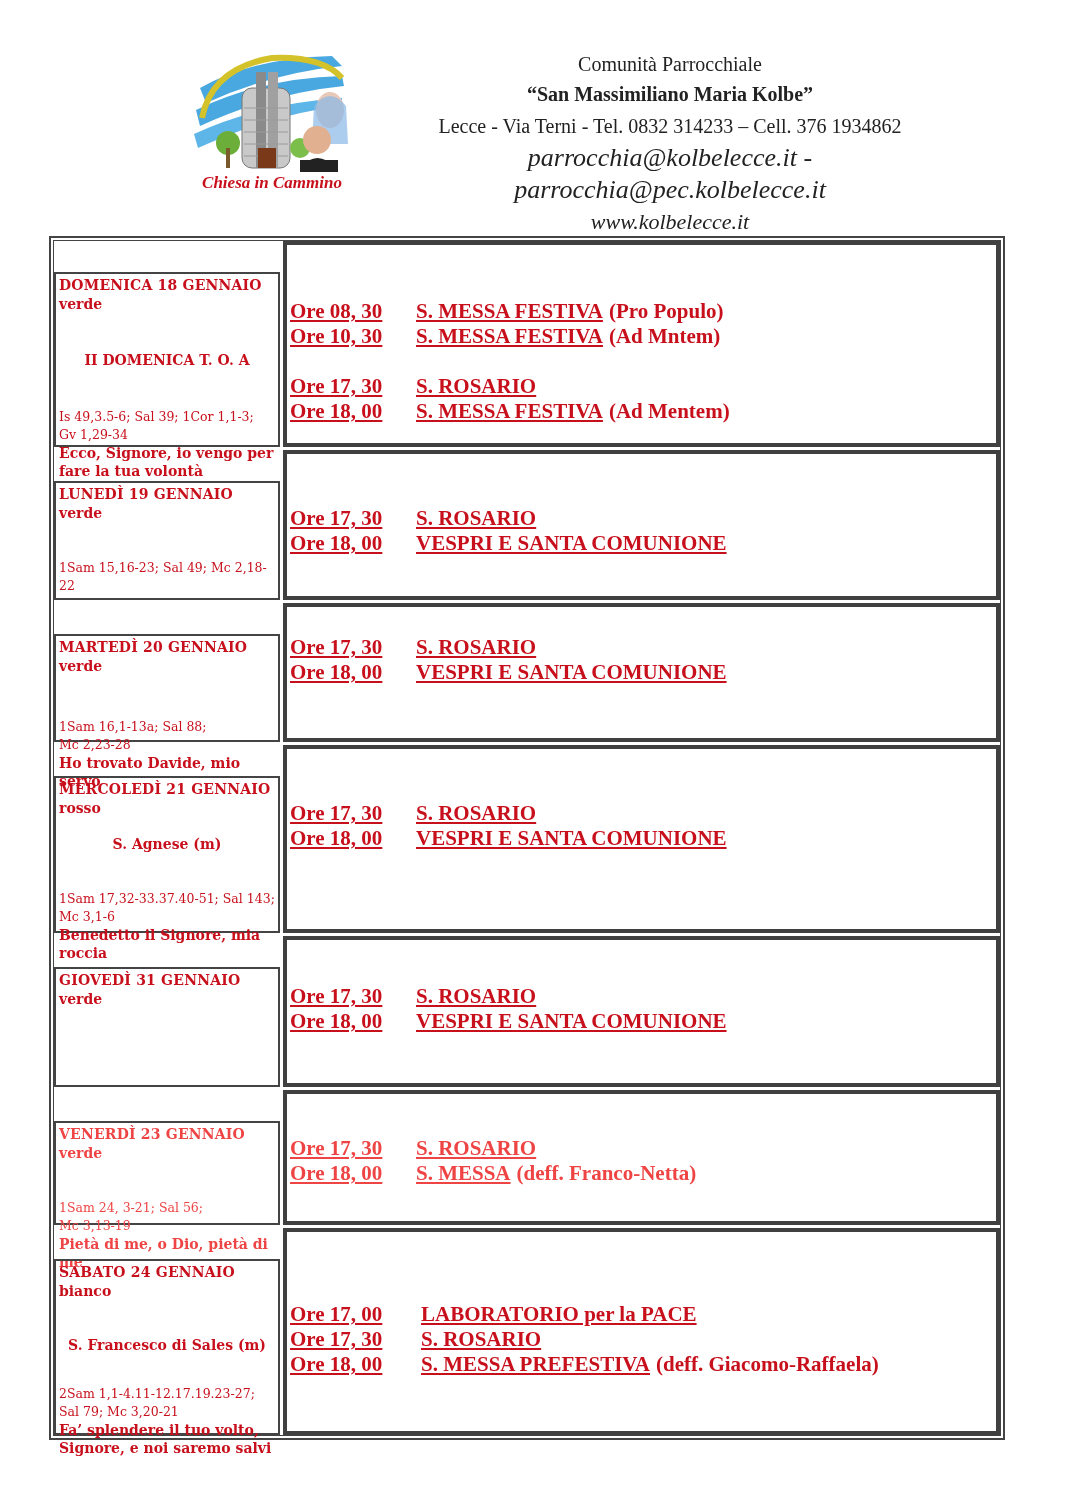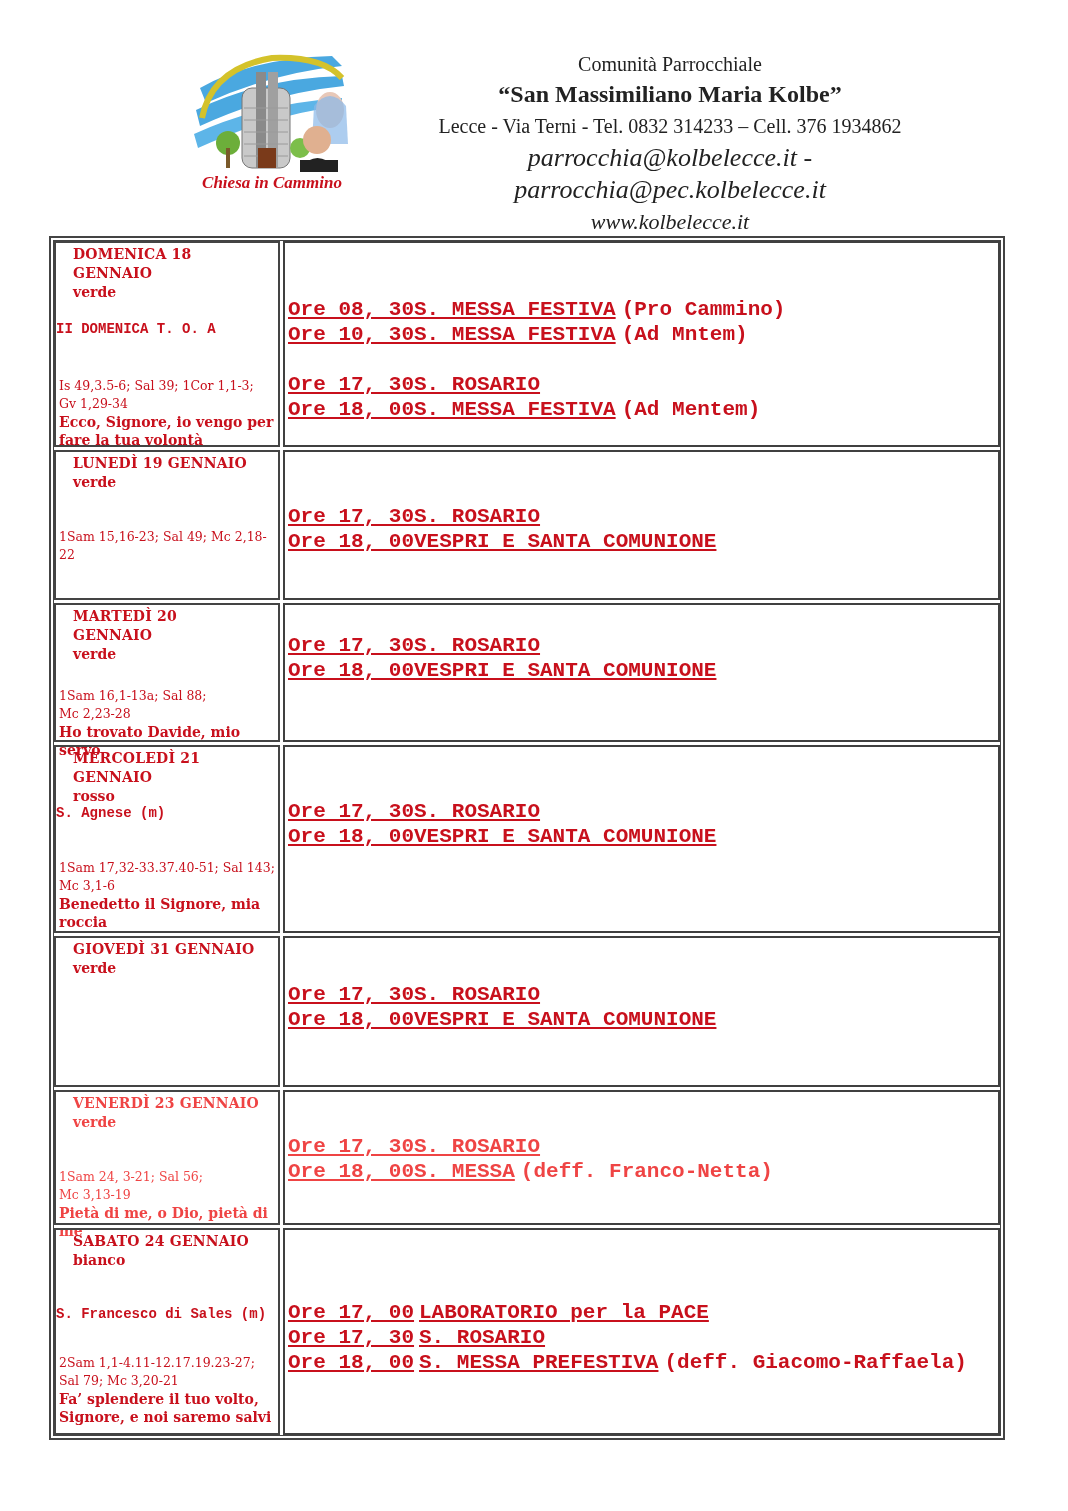--- a/index.html
+++ b/index.html
@@ -2,35 +2,35 @@
 <html><head>
 <meta charset="utf-8">
 <style>
   html, body { margin: 0; padding: 0; background: #ffffff; }
   body { width: 1068px; height: 1511px; position: relative; overflow: hidden; font-family: "Liberation Serif", serif; }
 
   .header { position: absolute; left: 0; top: 0; width: 1068px; height: 220px; }
   .logo { position: absolute; left: 192px; top: 48px; width: 165px; height: 145px; }
   .head-text { position: absolute; left: 370px; top: 50px; width: 600px; text-align: center; color: #222; }
   .head-text .l1 { font-size: 20px; line-height: 28px; }
-  .head-text .l2 { font-size: 24px; font-weight: bold; line-height: 32px; }
+  .head-text .l2 { font-size: 20px; font-weight: bold; line-height: 32px; }
   .head-text .l3 { font-size: 20px; line-height: 32px; }
   .head-text .l4 { font-size: 26px; font-style: italic; line-height: 32px; }
   .head-text .l5 { font-size: 22px; font-style: italic; line-height: 32px; }
 
   .sched { position: absolute; left: 49px; top: 236px; width: 956px; border: 2px solid #444; padding: 0; box-sizing: border-box; }
   .sched-inner { border: 1px solid #444; margin: 2px; }
   .row { display: flex; border-bottom: 0; }
   .row + .row { margin-top: 3px; }
-  .left { width: 226px; flex: none; border: 2px solid #444; box-sizing: border-box; padding: 2px 17px; position: relative; font-family: "DejaVu Serif", serif; }
-  .right { flex: 1; margin-left: 3px; border: 2px solid #404040; box-sizing: border-box; position: relative; font-family: Liberation Mono, monospace; }
+  .left { width: 226px; flex: none; border: 2px solid #444; box-sizing: border-box; padding: 2px 3px; position: relative; font-family: "DejaVu Serif", serif; margin-top: 31px; }
+  .right { flex: 1; margin-left: 3px; border: 4px solid #404040; box-sizing: border-box; position: relative; font-family: Liberation Serif, serif; }
 
   .day { font-weight: bold; font-size: 14px; line-height: 19px; letter-spacing: 0.2px; }
   .color { font-weight: bold; font-size: 14px; line-height: 18px; }
-  .feast { font-weight: bold; font-size: 14px; text-align: left; position: absolute; left: 0; right: 0; font-family: Liberation Mono, monospace; }
+  .feast { font-weight: bold; font-size: 14px; text-align: center; position: absolute; left: 0; right: 0; }
   .readings { font-size: 12.5px; line-height: 18px; position: absolute; left: 3px; right: 3px; }
   .motto { font-weight: bold; font-size: 14px; line-height: 18px; }
   .red { color: #c8101c; }
   .black { color: #ef4444; }
 
   .events { position: absolute; left: 3px; }
   .ev { font-size: 21px; font-weight: bold; line-height: 25px; white-space: nowrap; display: flex; }
   .ev .time { text-decoration: underline; width: 126px; display: inline-block; }
   .ev .name { text-decoration: underline; text-align: center; }
   .ev .note { margin-left: 6px; }
@@ -91,21 +91,21 @@
           <div>Is 49,3.5-6; Sal 39; 1Cor 1,1-3;</div>
           <div>Gv 1,29-34</div>
           <div class="motto">Ecco, Signore, io vengo per fare la tua volontà</div>
         </div>
       </div>
       <div class="right red">
         <div class="events" style="top:54px;">
           <div class="ev">
               <span class="time">Ore 08, 30</span>
               <span class="name">S. MESSA FESTIVA</span>
-              <span class="note">(Pro Cammino)</span>
+              <span class="note">(Pro Populo)</span>
             </div>
           <div class="ev">
               <span class="time">Ore 10, 30</span>
               <span class="name">S. MESSA FESTIVA</span>
               <span class="note">(Ad Mntem)</span>
             </div>
           <div class="gap"></div>
           <div class="ev">
               <span class="time">Ore 17, 30</span>
               <span class="name">S. ROSARIO</span>

